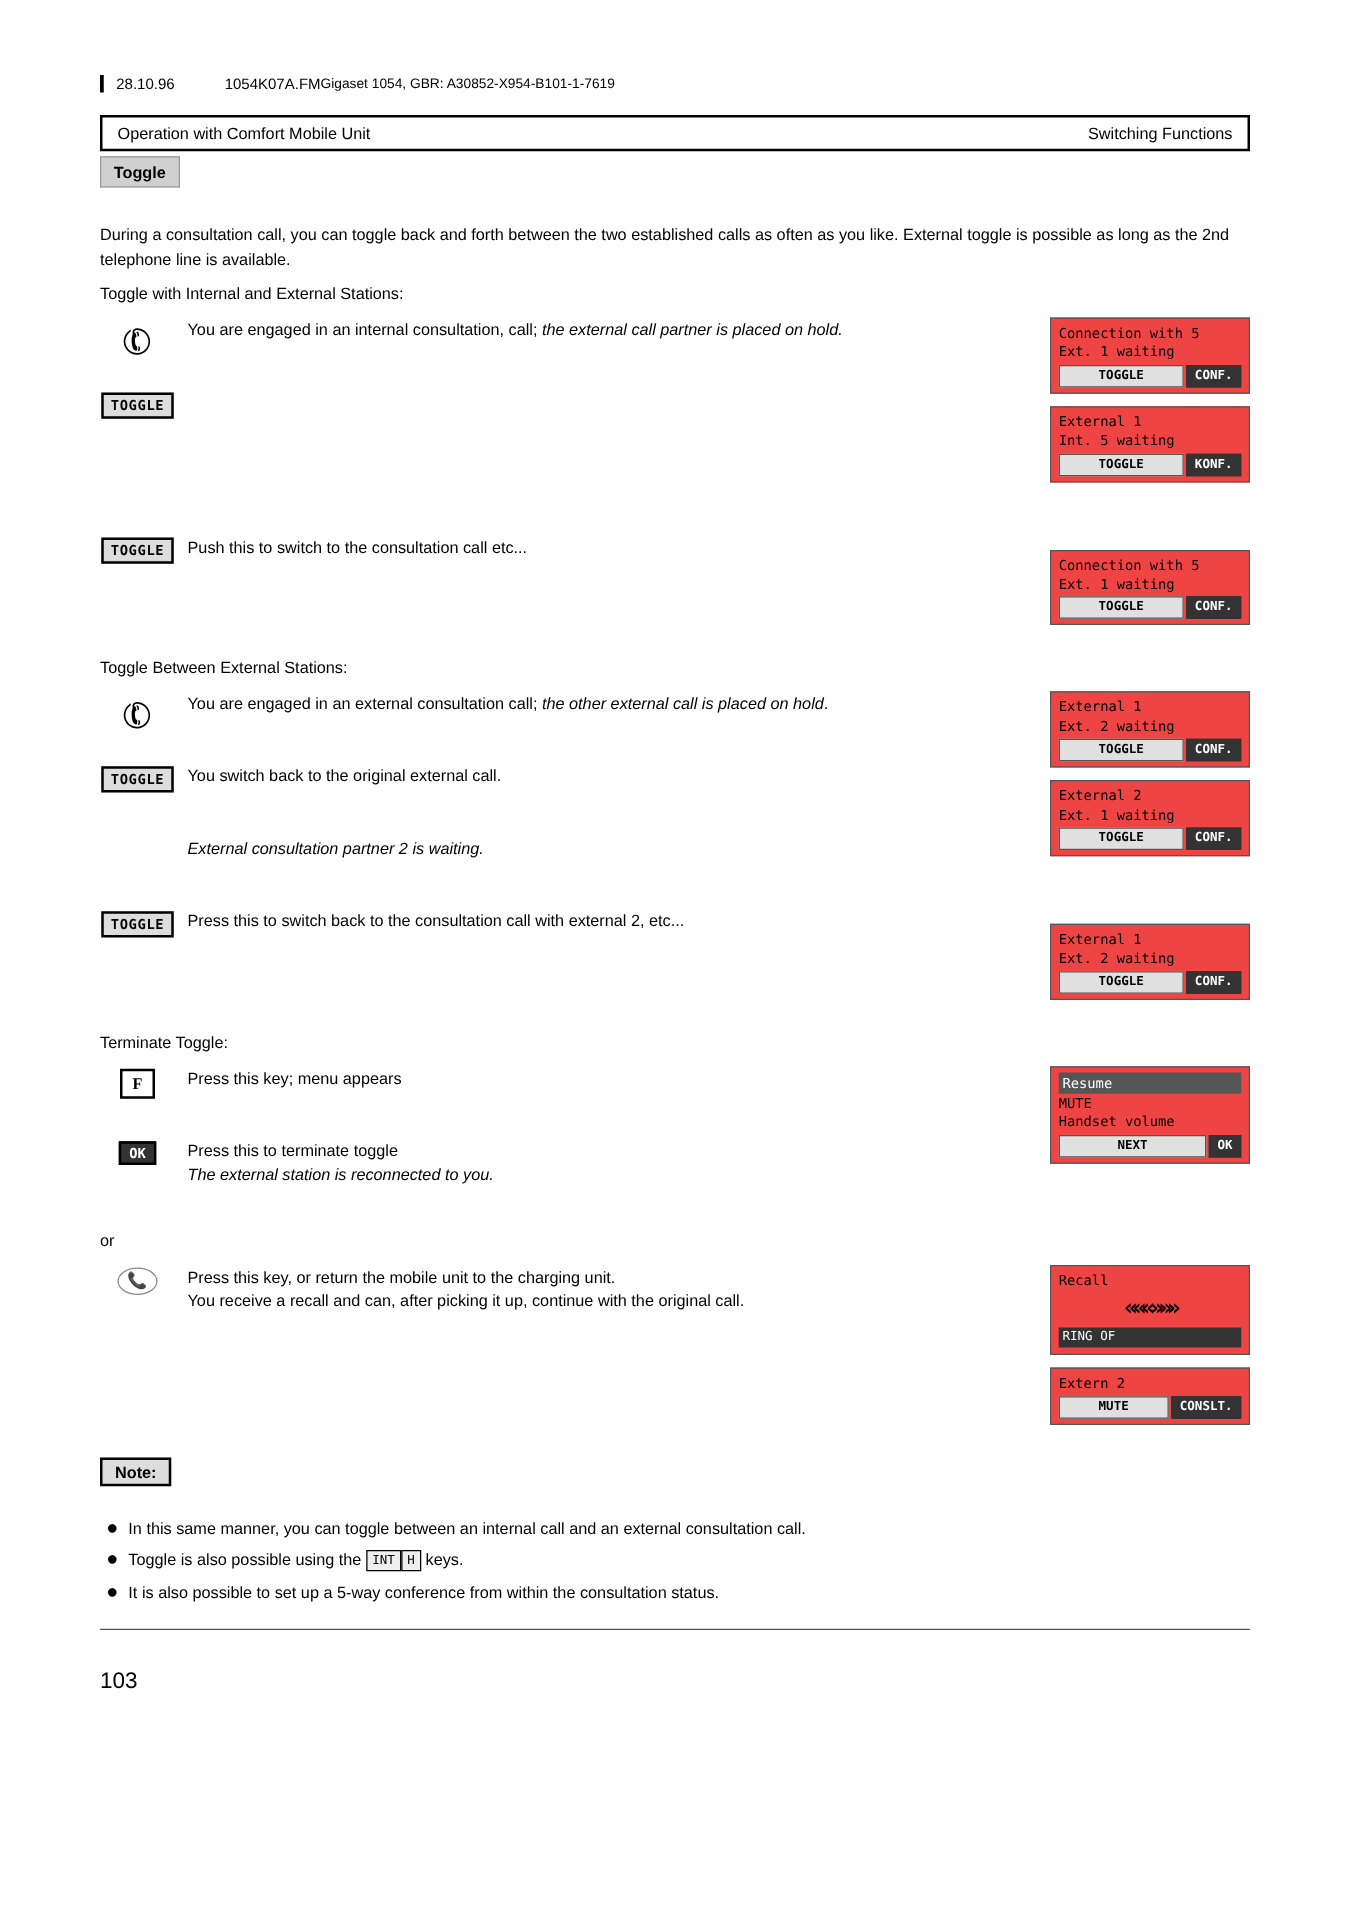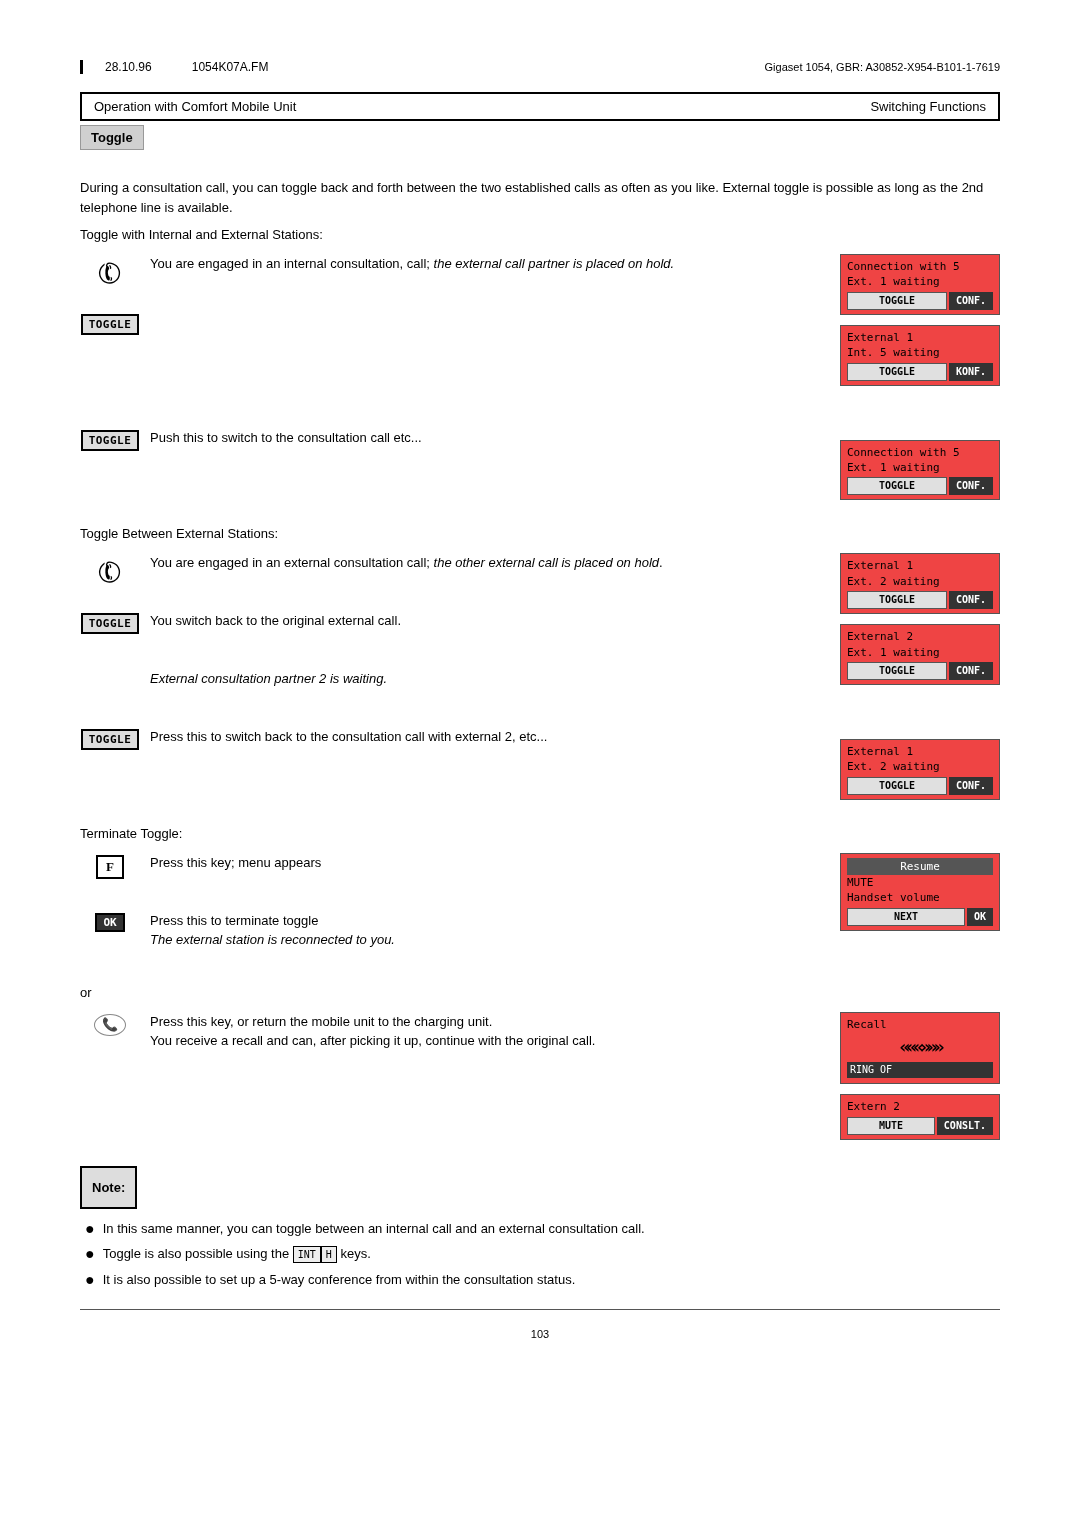--- a/index.html
+++ b/index.html
@@ -9,26 +9,26 @@
       font-size: 13px;
       color: #000;
       width: 1080px;
       min-height: 1528px;
       padding: 60px 80px 60px 80px;
     }
 
     
     .page-header {
       display: flex;
-      justify-content: space-between;
+      justify-content: flex-start;
       align-items: center;
       margin-bottom: 18px;
       font-size: 12px;
       border-left: 3px solid #000;
-      padding-left: 22px;
+      padding-left: 10px;
     }
     .page-header-left { display: flex; gap: 40px; }
     .page-header-right { font-size: 11px; }
 
     
     .title-bar {
       display: flex;
       justify-content: space-between;
       align-items: center;
       border: 2px solid #000;
@@ -169,24 +169,24 @@
       font-weight: bold;
       font-family: monospace;
       background: #333;
       color: #fff;
     }
 
     
     .note-heading {
       display: inline-block;
       border: 2px solid #000;
-      padding: 12px 10px;
+      padding: 2px 10px;
       font-weight: bold;
       font-size: 13px;
-      margin-bottom: 10px;
+      margin-bottom: 24px;
       background: #ddd;
     }
 
     .note-list {
       list-style: none;
       padding-left: 5px;
     }
 
     .note-list li {
       display: flex;
@@ -194,23 +194,23 @@
       gap: 8px;
       margin-bottom: 6px;
       font-size: 13px;
       line-height: 1.5;
     }
 
     .bullet { font-size: 16px; line-height: 1.2; }
 
     
     .page-number {
-      text-align: center;
-      margin-top: 18px;
-      font-size: 11px;
+      text-align: left;
+      margin-top: 30px;
+      font-size: 18px;
     }
 
     
     .divider {
       border: none;
       border-top: 1px solid #555;
       margin: 20px 0 10px 0;
     }
 
     .key-inline {
@@ -420,21 +420,21 @@
       </div>
       <div class="text-cell">
         Press this to terminate toggle<br><em>The external station is reconnected to you.</em>
       </div>
     </div>
 
   </div>
 
   <div class="display-column">
     <div class="phone-display">
-      <div style="background:#555;color:#fff;padding:1px 3px;text-align:center;">Resume</div>
+      <div style="background:#555;color:#fff;padding:1px 3px;">Resume</div>
       <div>MUTE</div>
       <div>Handset volume</div>
       <div class="phone-display-buttons">
         <span class="disp-btn disp-btn-wide">NEXT</span>
         <span class="disp-btn disp-btn-right">OK</span>
       </div>
     </div>
   </div>
 </div>
 

